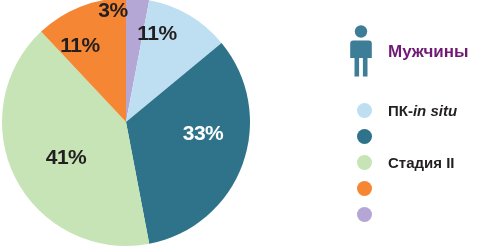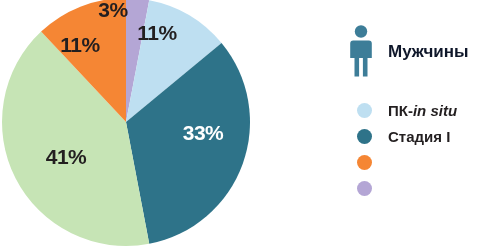--- a/index.html
+++ b/index.html
@@ -63,21 +63,21 @@
   #person-icon {
     width: 26px;
     height: 54px;
     flex: 0 0 auto;
     display: block;
   }
   #legend-header-label {
     font-family: "Liberation Sans", sans-serif;
     font-weight: bold;
     font-size: 17px;
-    color: #0f172a;
+    color: #701a75;
     white-space: nowrap;
     line-height: 1;
   }
   #legend-items {
     position: absolute;
     left: 9px;
     top: 97px;
     width: 136px;
   }
   .legend-row {
@@ -138,21 +138,24 @@
       <div id="legend-header-label">Мужчины</div>
     </div>
 
     <div id="legend-items">
         <div class="legend-row">
           <span class="legend-dot" style="background: rgb(190, 223, 241);"></span>
           <span class="legend-text"><span>ПК-</span><span class="ital">in situ</span></span>
         </div>
         <div class="legend-row">
           <span class="legend-dot" style="background: rgb(46, 115, 137);"></span>
-          <span class="legend-text">Стадия I</span>
+        </div>
+        <div class="legend-row">
+          <span class="legend-dot" style="background: rgb(198, 228, 181);"></span>
+          <span class="legend-text">Стадия II</span>
         </div>
         <div class="legend-row">
           <span class="legend-dot" style="background: rgb(245, 134, 52);"></span>
         </div>
         <div class="legend-row">
           <span class="legend-dot" style="background: rgb(180, 166, 213);"></span>
         </div>
       </div>
   </div>
 

